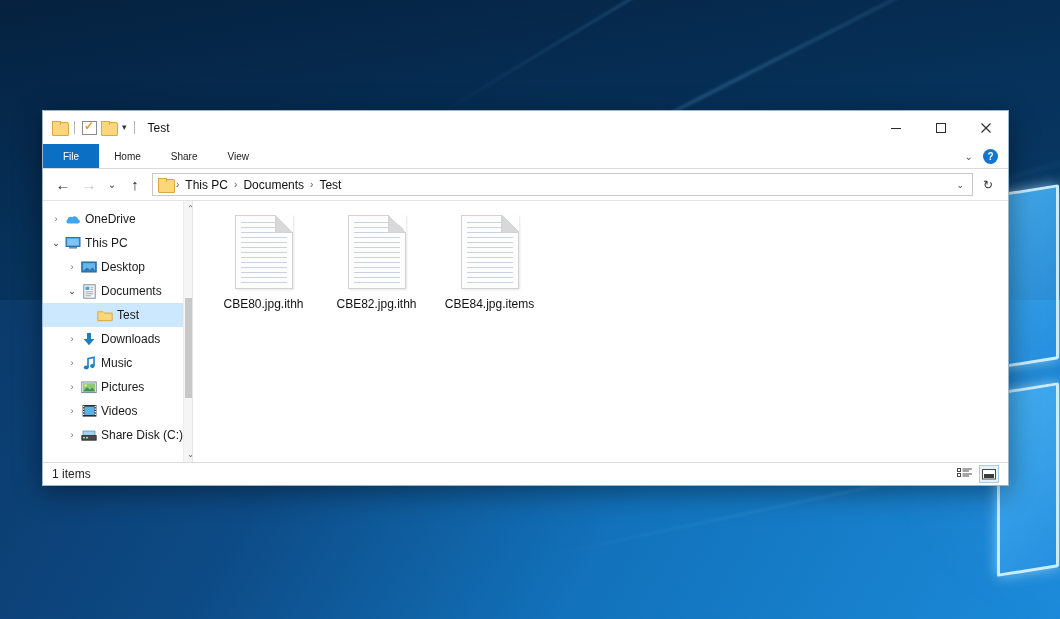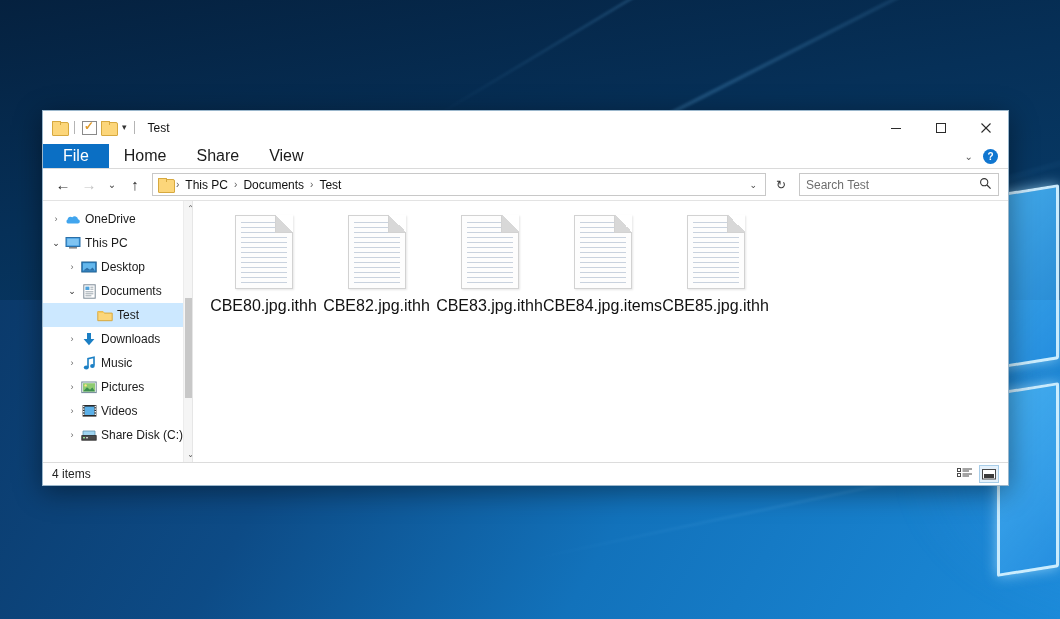--- a/index.html
+++ b/index.html
@@ -119,21 +119,21 @@
 
   
   .ribbon {
     height: 25px; flex: 0 0 25px;
     display:flex; align-items:stretch;
     border-bottom: 1px solid #dadada;
     background:#fff;
     position: relative;
   }
   .tab {
-    padding: 0 15px; display:flex; align-items:center; font-size:16px; color:#1b1b1b;
+    padding: 0 15px; display:flex; align-items:center; font-size:10px; color:#1b1b1b;
   }
   .tab.file {
     background:#0b6fc4; color:#fff; padding: 0 20px;
   }
   .ribbon-right {
     margin-left:auto; display:flex; align-items:center; gap:10px; padding-right:10px;
   }
   .chev-down { font-size:10px; color:#555; }
   .help-ico {
     width:15px;height:15px;border-radius:50%;background:#1076d0;color:#fff;
@@ -225,21 +225,21 @@
     border-left:1px solid #d2d2d2; border-bottom:1px solid #d2d2d2;
   }
   .docicon .lines {
     position:absolute; left:5px; top:6px; right:5px; bottom:5px;
     background-image: repeating-linear-gradient(
        to bottom,
        #c9d2de 0px, #c9d2de 1px,
        rgba(0,0,0,0) 1px, rgba(0,0,0,0) 5px);
   }
   .fname {
-    margin-top: 8px; font-size: 16px; color:#111; text-align:center;
+    margin-top: 8px; font-size: 12px; color:#111; text-align:center;
     white-space:nowrap;
   }
 
   
   .statusbar {
     height: 23px; flex:0 0 23px; border-top:1px solid #dcdcdc;
     background:#fff; display:flex; align-items:center; padding: 0 9px;
     font-size:12px; color:#232323;
   }
   .view-btns { margin-left:auto; display:flex; gap:4px; align-items:center; }
@@ -321,29 +321,20 @@
         <span class="ico-folder-sm"></span>
         <span class="crumb-sep">›</span>
         <span class="crumb">This PC</span>
         <span class="crumb-sep">›</span>
         <span class="crumb">Documents</span>
         <span class="crumb-sep">›</span>
         <span class="crumb">Test</span>
         <span class="crumb-caret">⌄</span>
       </div>
       <div class="refresh-btn">↻</div>
-      <div class="searchbox">
-        <span class="ph">Search Test</span>
-        <span class="mag">
-          <svg width="13" height="13" viewBox="0 0 13 13">
-              <circle cx="5.2" cy="5.2" r="3.6" fill="none" stroke="#333" stroke-width="1.1"></circle>
-              <line x1="8" y1="8" x2="11.6" y2="11.6" stroke="#333" stroke-width="1.2"></line>
-            </svg>
-        </span>
-      </div>
     </div>
 
     <div class="body">
 
       <div class="sidebar">
         <div class="tree" id="tree">
             <div class="trow" style="padding-left: 6px;">
               <span class="exp">›</span>
               <span class="tico">
                 <svg width="16" height="13" viewBox="0 0 16 13">
@@ -488,42 +479,28 @@
                 <div class="lines"></div>
                 <div class="fold"></div>
               </div>
               <div class="fname">CBE82.jpg.ithh</div>
             </div>
             <div class="fileitem">
               <div class="docicon">
                 <div class="lines"></div>
                 <div class="fold"></div>
               </div>
-              <div class="fname">CBE83.jpg.ithh</div>
-            </div>
-            <div class="fileitem">
-              <div class="docicon">
-                <div class="lines"></div>
-                <div class="fold"></div>
-              </div>
               <div class="fname">CBE84.jpg.items</div>
             </div>
-            <div class="fileitem">
-              <div class="docicon">
-                <div class="lines"></div>
-                <div class="fold"></div>
-              </div>
-              <div class="fname">CBE85.jpg.ithh</div>
-            </div>
           </div>
       </div>
     </div>
 
     <div class="statusbar">
-      <span>4 items</span>
+      <span>1 items</span>
       <div class="view-btns">
         <div class="vbtn">
           <svg width="16" height="14" viewBox="0 0 16 14">
             <rect x="0.5" y="1.5" width="3" height="3" fill="none" stroke="#4a4a4a" stroke-width="1"></rect>
             <rect x="0.5" y="6.5" width="3" height="3" fill="none" stroke="#4a4a4a" stroke-width="1"></rect>
             <line x1="5.5" y1="2" x2="15" y2="2" stroke="#4a4a4a" stroke-width="1"></line>
             <line x1="5.5" y1="4" x2="12" y2="4" stroke="#4a4a4a" stroke-width="1"></line>
             <line x1="5.5" y1="7" x2="15" y2="7" stroke="#4a4a4a" stroke-width="1"></line>
             <line x1="5.5" y1="9" x2="12" y2="9" stroke="#4a4a4a" stroke-width="1"></line>
           </svg>

